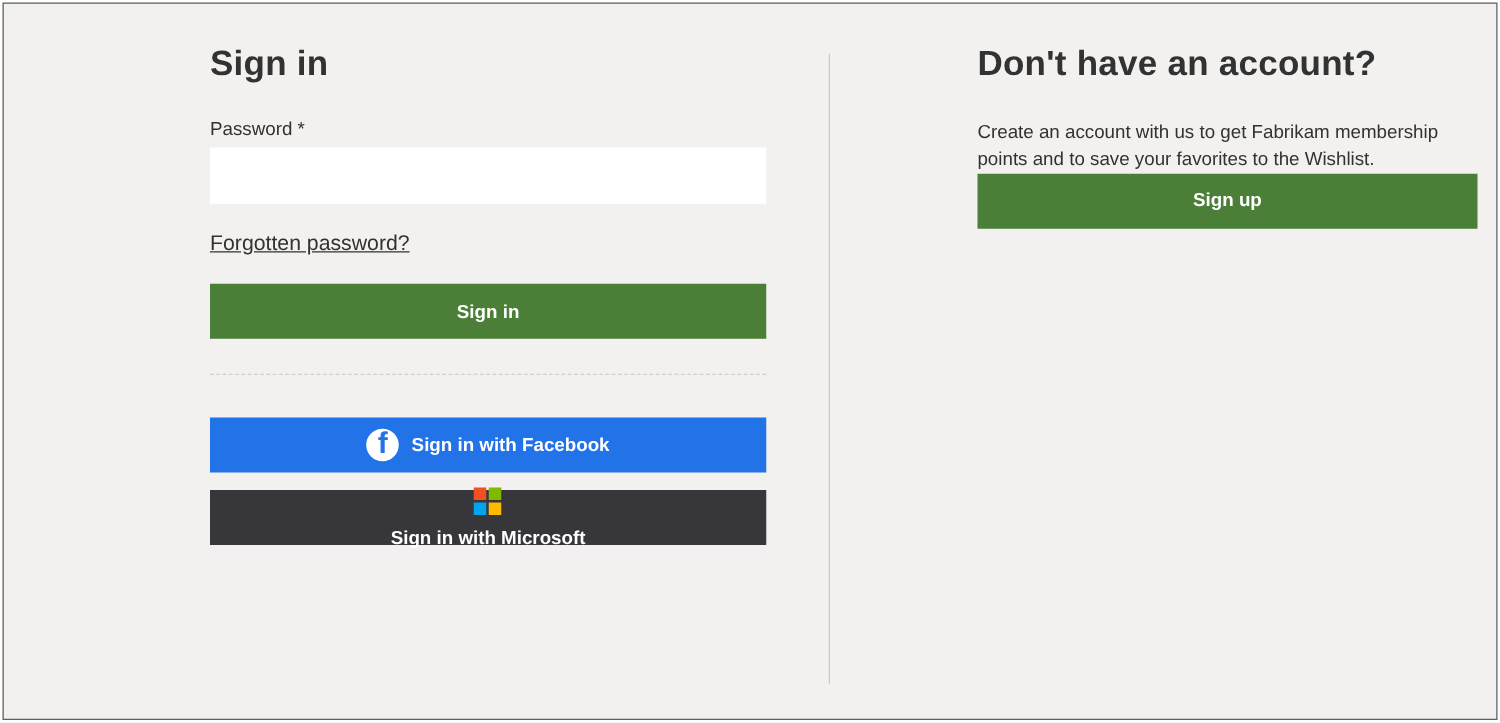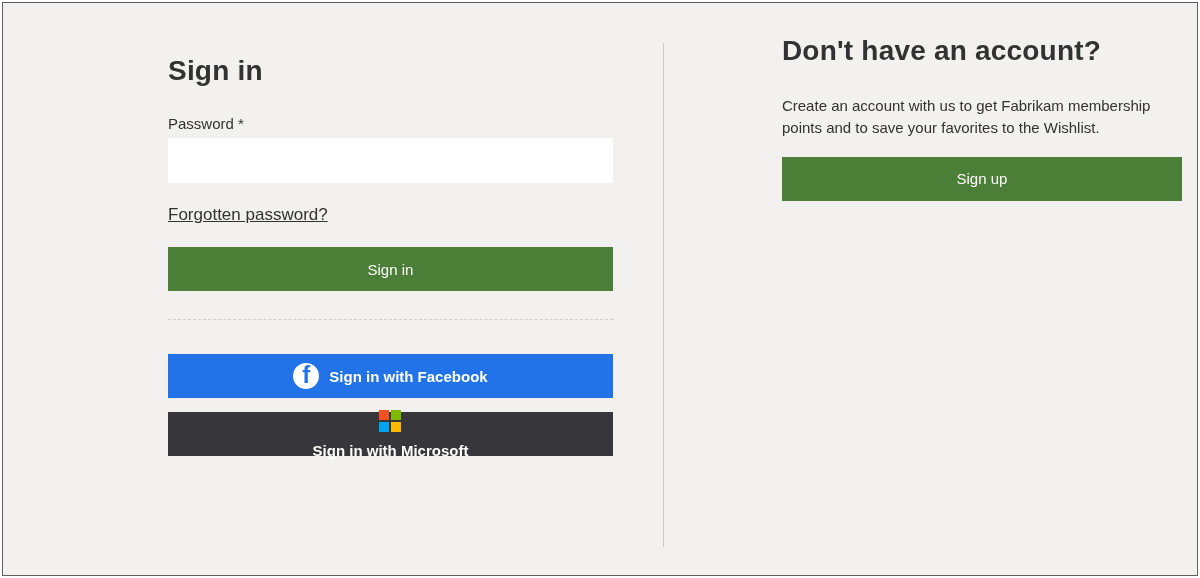--- a/index.html
+++ b/index.html
@@ -18,21 +18,20 @@
       overflow: hidden;
     }
     .columns {
       display: flex;
       padding: 32px 0 0 0;
     }
     .col-left {
       width: 660px;
       padding-left: 165px;
       padding-right: 49px;
-      margin-top: 20px;
     }
     .col-right {
       width: 536px;
       padding-left: 120px;
       padding-right: 15px;
     }
     .vrule {
       position: absolute;
       left: 660px;
       top: 40px;
@@ -82,20 +81,21 @@
       width: 100%;
       height: 44px;
       border: none;
       cursor: pointer;
       font-size: 15px;
       gap: 10px;
     }
     .btn-primary {
       background: #4b7e37;
       color: #ffffff;
+      font-weight: bold;
     }
     .hr {
       border: none;
       border-top: 1px dashed #cfcfcf;
       margin: 28px 0 34px 0;
     }
     .btn-facebook {
       background: #2373e8;
       color: #ffffff;
       font-weight: 600;
@@ -104,21 +104,20 @@
     .btn-microsoft {
       background: #37373b;
       color: #ffffff;
       font-weight: 600;
       flex-direction: column;
     }
     .desc {
       font-size: 15px;
       line-height: 1.45;
       color: #323232;
-      margin-bottom: 18px;
     }
     .fb-icon {
       width: 26px; height: 26px;
       border-radius: 50%;
       background: #ffffff;
       position: relative;
       flex-shrink: 0;
     }
     .fb-icon::after {
       content: "f";

